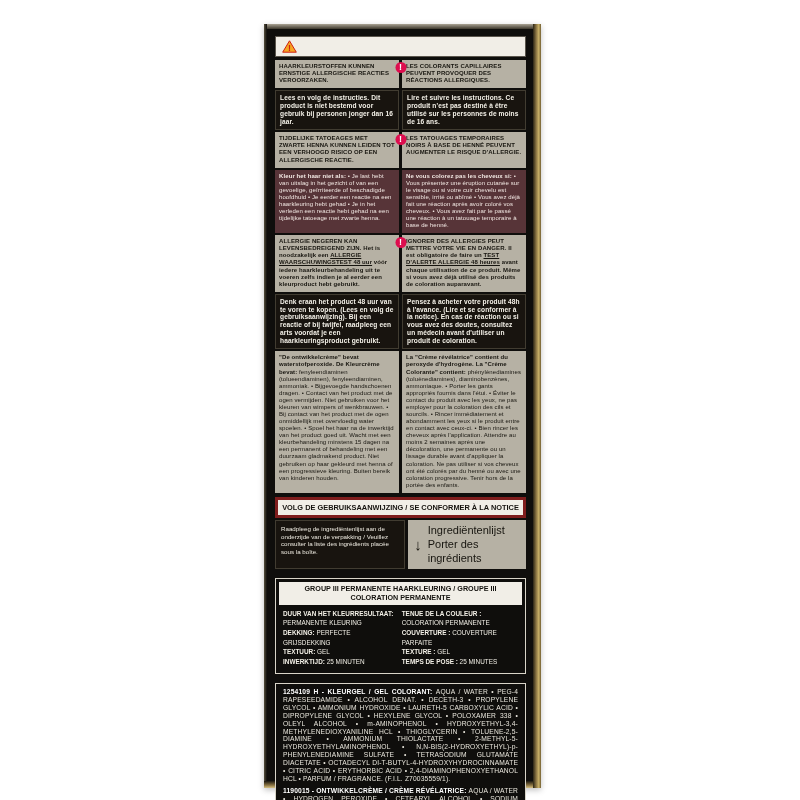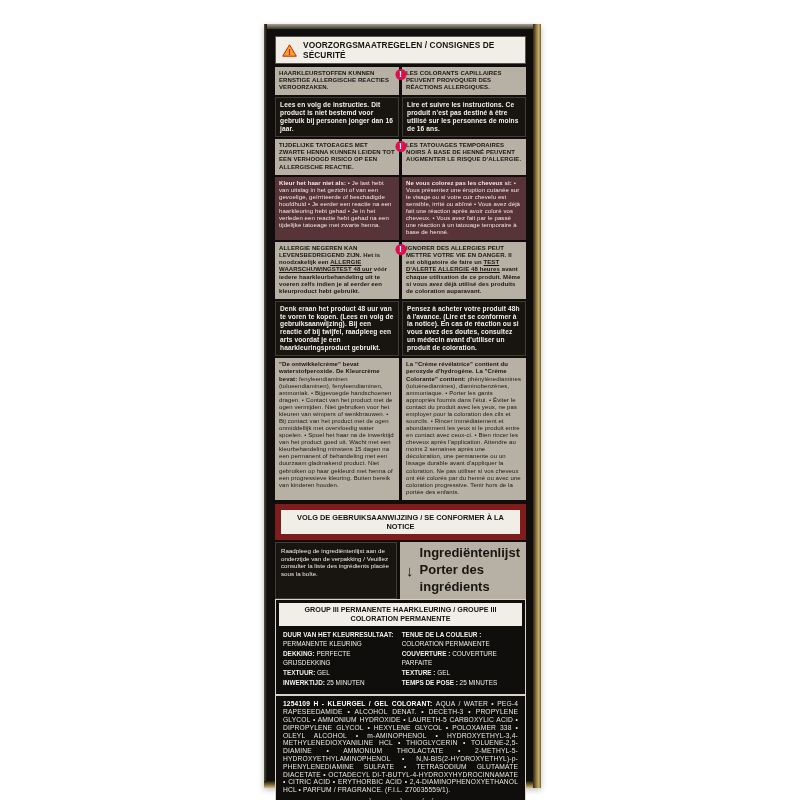--- a/index.html
+++ b/index.html
@@ -24,29 +24,29 @@
   .cell{padding:3px 4px 4px;font-size:6px;line-height:1.18;letter-spacing:.1px;}
   .gray{background:#b6b1a4;color:#17150f;}
   .dark{background:#18140f;color:#f4f1e8;font-size:6.6px;border:1px solid #413c31;}
   .maroon{background:#573438;color:#f1e7e2;}
   .cell .b{font-weight:bold;}
   .cell .u{font-weight:bold;text-decoration:underline;}
   .icon-alert{position:absolute;top:2px;left:50%;transform:translateX(-50%);
        width:11px;height:11px;border-radius:50%;background:#dd0d4e;color:#fff;
        font-weight:bold;font-size:9px;line-height:11px;text-align:center;z-index:2;}
   .notice-bar{margin-top:4px;background:#f1eee7;color:#16130f;font-weight:bold;font-size:7.4px;
-       text-align:center;padding:3px 2px;border:6px solid #7f1d1d;}
+       text-align:center;padding:3px 2px;border:3px solid #7f1d1d;}
   .notice-row{display:grid;grid-template-columns:1.05fr .95fr;gap:3px;margin-top:2px;}
   .notice-left{background:#18140f;color:#efece2;font-size:6.2px;line-height:1.25;
        padding:4px 5px;border:1px solid #413c31;}
   .notice-right{background:#b6b1a4;color:#17150f;display:flex;align-items:center;gap:6px;
        padding:3px 6px;}
   .arrow{font-size:15px;font-weight:bold;line-height:1;}
-  .notice-lines{font-weight:bold;font-size:13px;line-height:1.3;}
-  .sect{border:1px solid #d8d4c8;margin-top:0;background:#0f0e0c;}
+  .notice-lines{font-weight:normal;font-size:11px;line-height:1.3;}
+  .sect{border:1px solid #d8d4c8;margin-top:9px;background:#0f0e0c;}
   .sect-hdr{background:#f1eee7;color:#14120e;font-weight:bold;font-size:7.2px;text-align:center;
        padding:2.5px 2px;margin:3px 3px 0;}
   .g3-body{display:grid;grid-template-columns:1fr 1.05fr;gap:8px;padding:4px 7px 7px;
        font-size:6.4px;line-height:1.5;color:#f2efe6;}
   .g3-line .b{font-weight:bold;}
   .ing{flex:1;}
   .ing-body{padding:4px 7px 6px;color:#eae7dd;}
   .p{font-size:6.7px;line-height:1.17;text-align:justify;letter-spacing:.15px;
        margin:0 0 5px;}
   .p .b{font-weight:bold;color:#fff;}
@@ -61,21 +61,20 @@
   <div class="spine"></div>
   <div class="edge-bottom"></div>
 
   <div class="content">
 
     <div class="hdr">
       <svg class="tri" width="15" height="13" viewBox="0 0 15 13">
         <path d="M7.5 0.8 L14.3 12.2 L0.7 12.2 Z" fill="#f5a623" stroke="#cf1f12" stroke-width="1"></path>
         <text x="7.5" y="11" text-anchor="middle" font-size="9" font-weight="bold" fill="#cf1f12" font-family="Liberation Sans, sans-serif">!</text>
       </svg>
-      <span>VOORZORGSMAATREGELEN / CONSIGNES DE SÉCURITÉ</span>
     </div>
 
     <div class="rows">
 
       <div class="row">
         <span class="icon-alert">!</span>
         <div class="cell gray"><span class="b">HAARKLEURSTOFFEN KUNNEN ERNSTIGE ALLERGISCHE REACTIES VEROORZAKEN.</span></div>
         <div class="cell gray"><span class="b">LES COLORANTS CAPILLAIRES PEUVENT PROVOQUER DES RÉACTIONS ALLERGIQUES.</span></div>
       </div>
 

